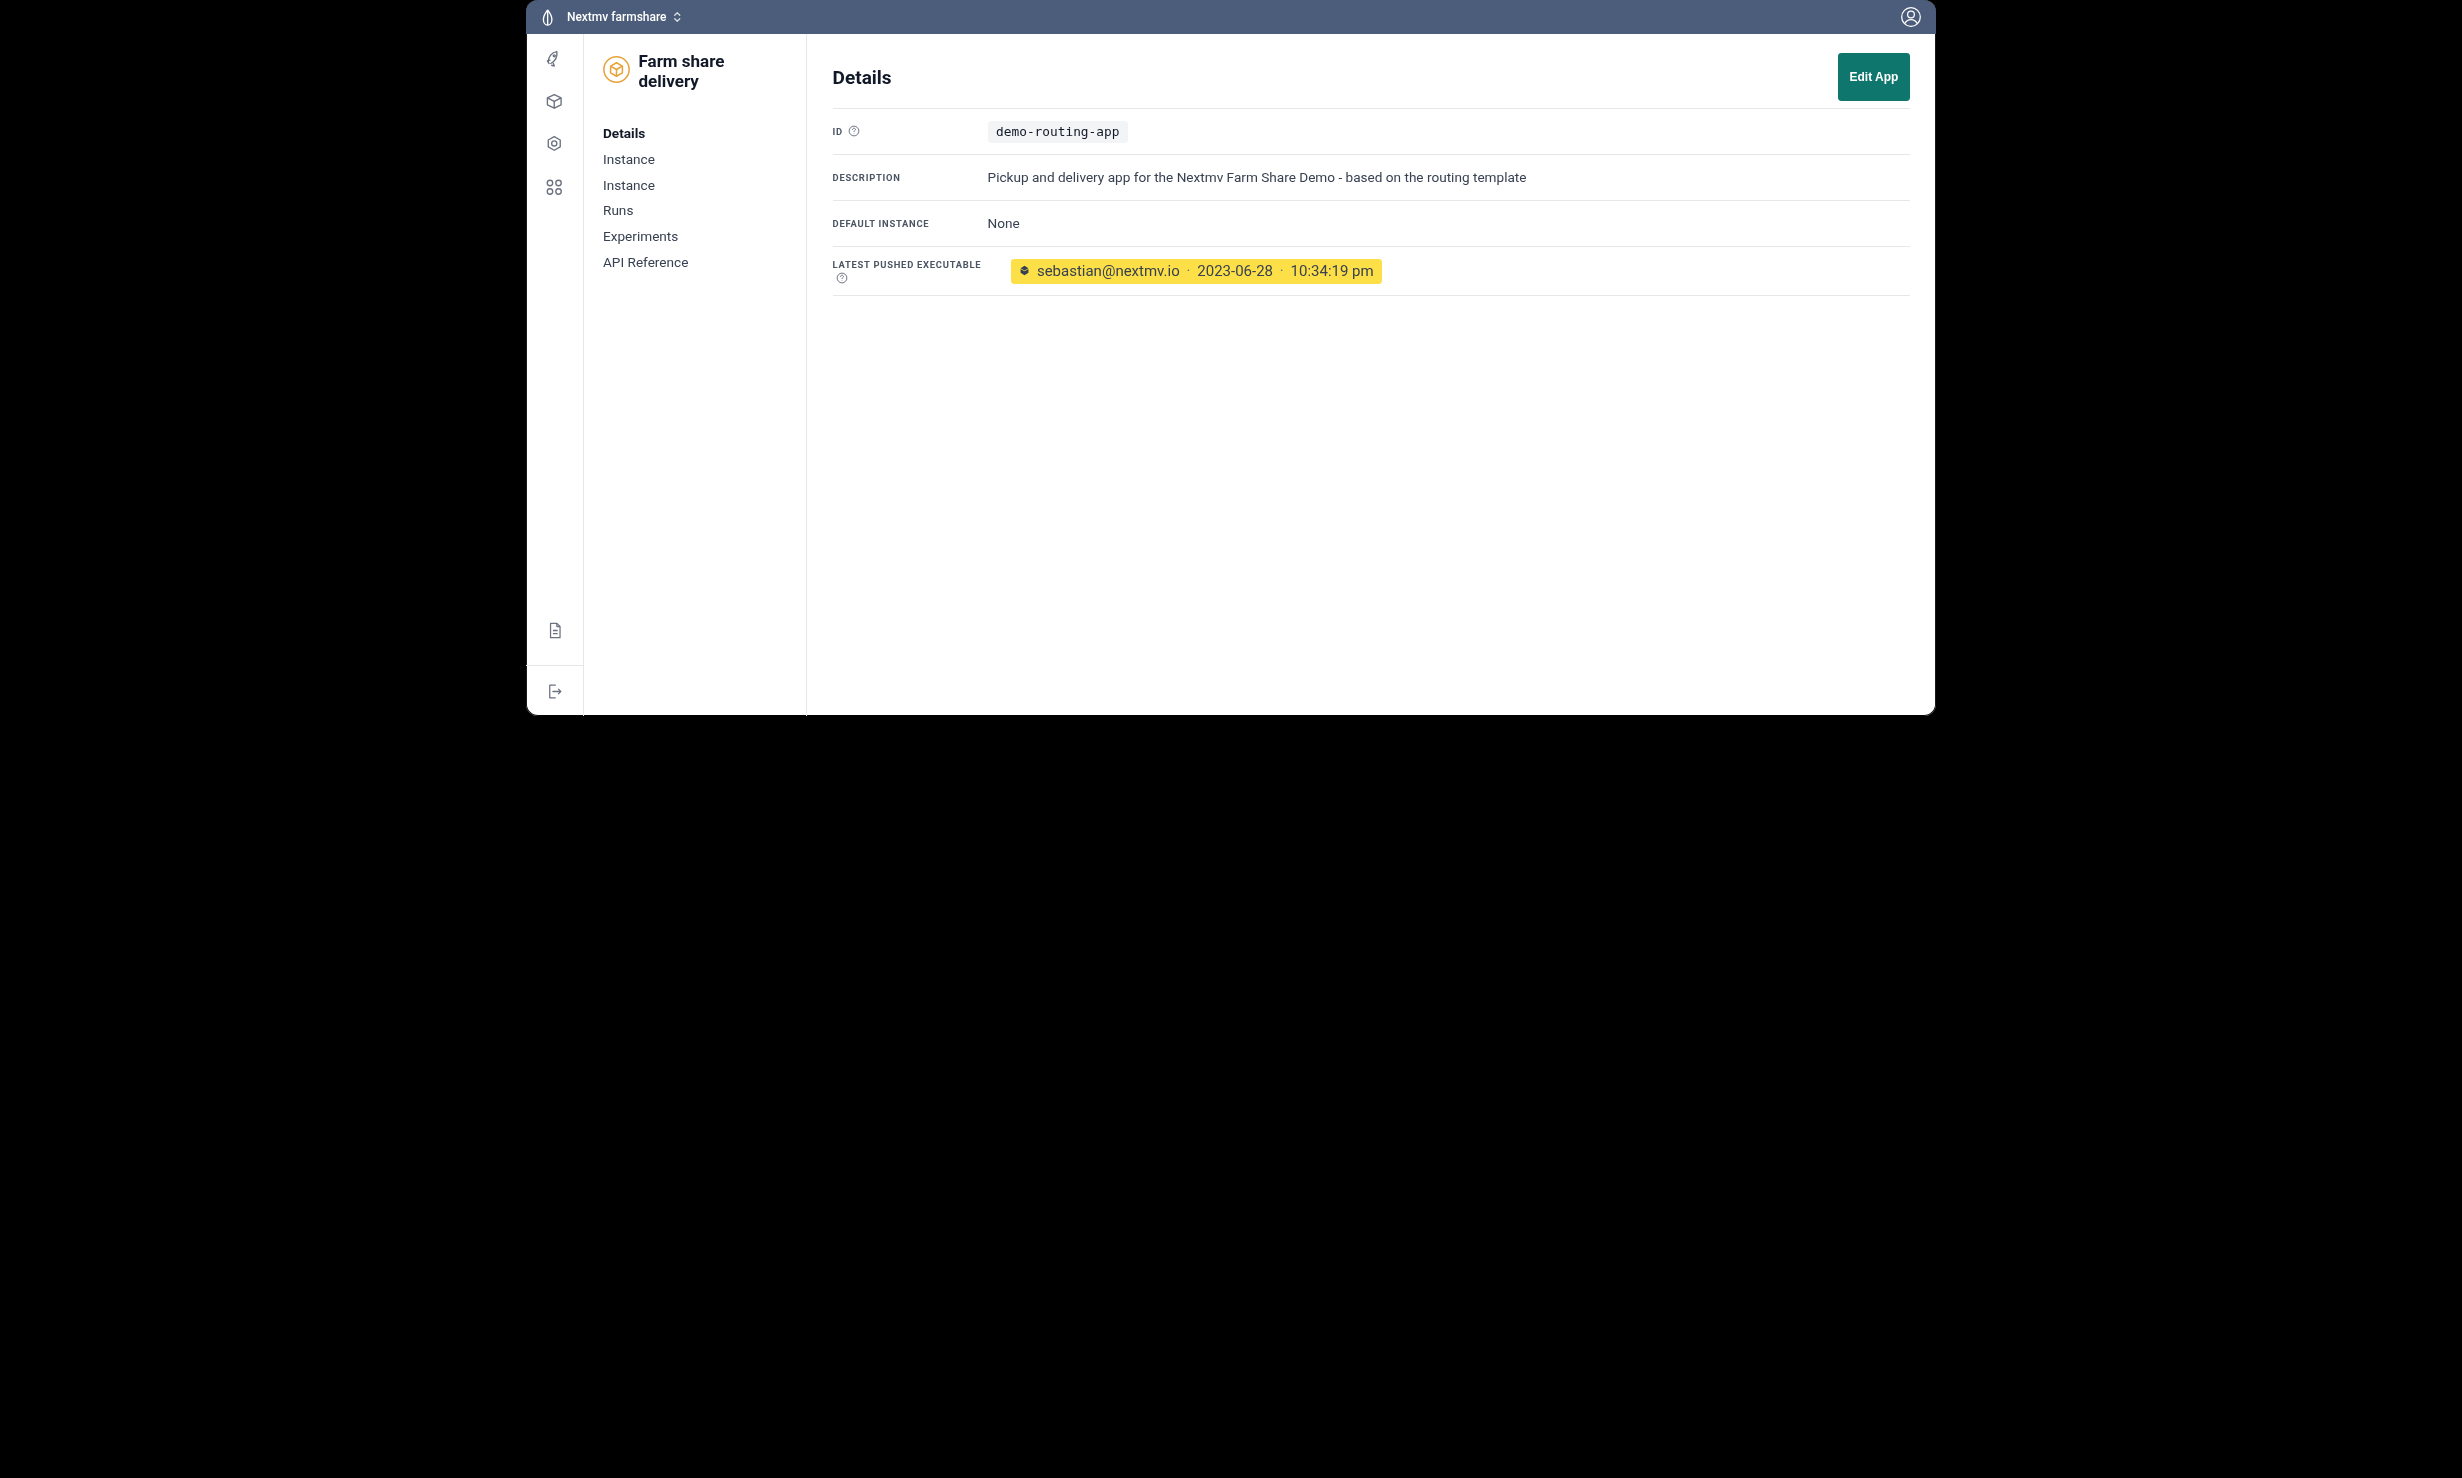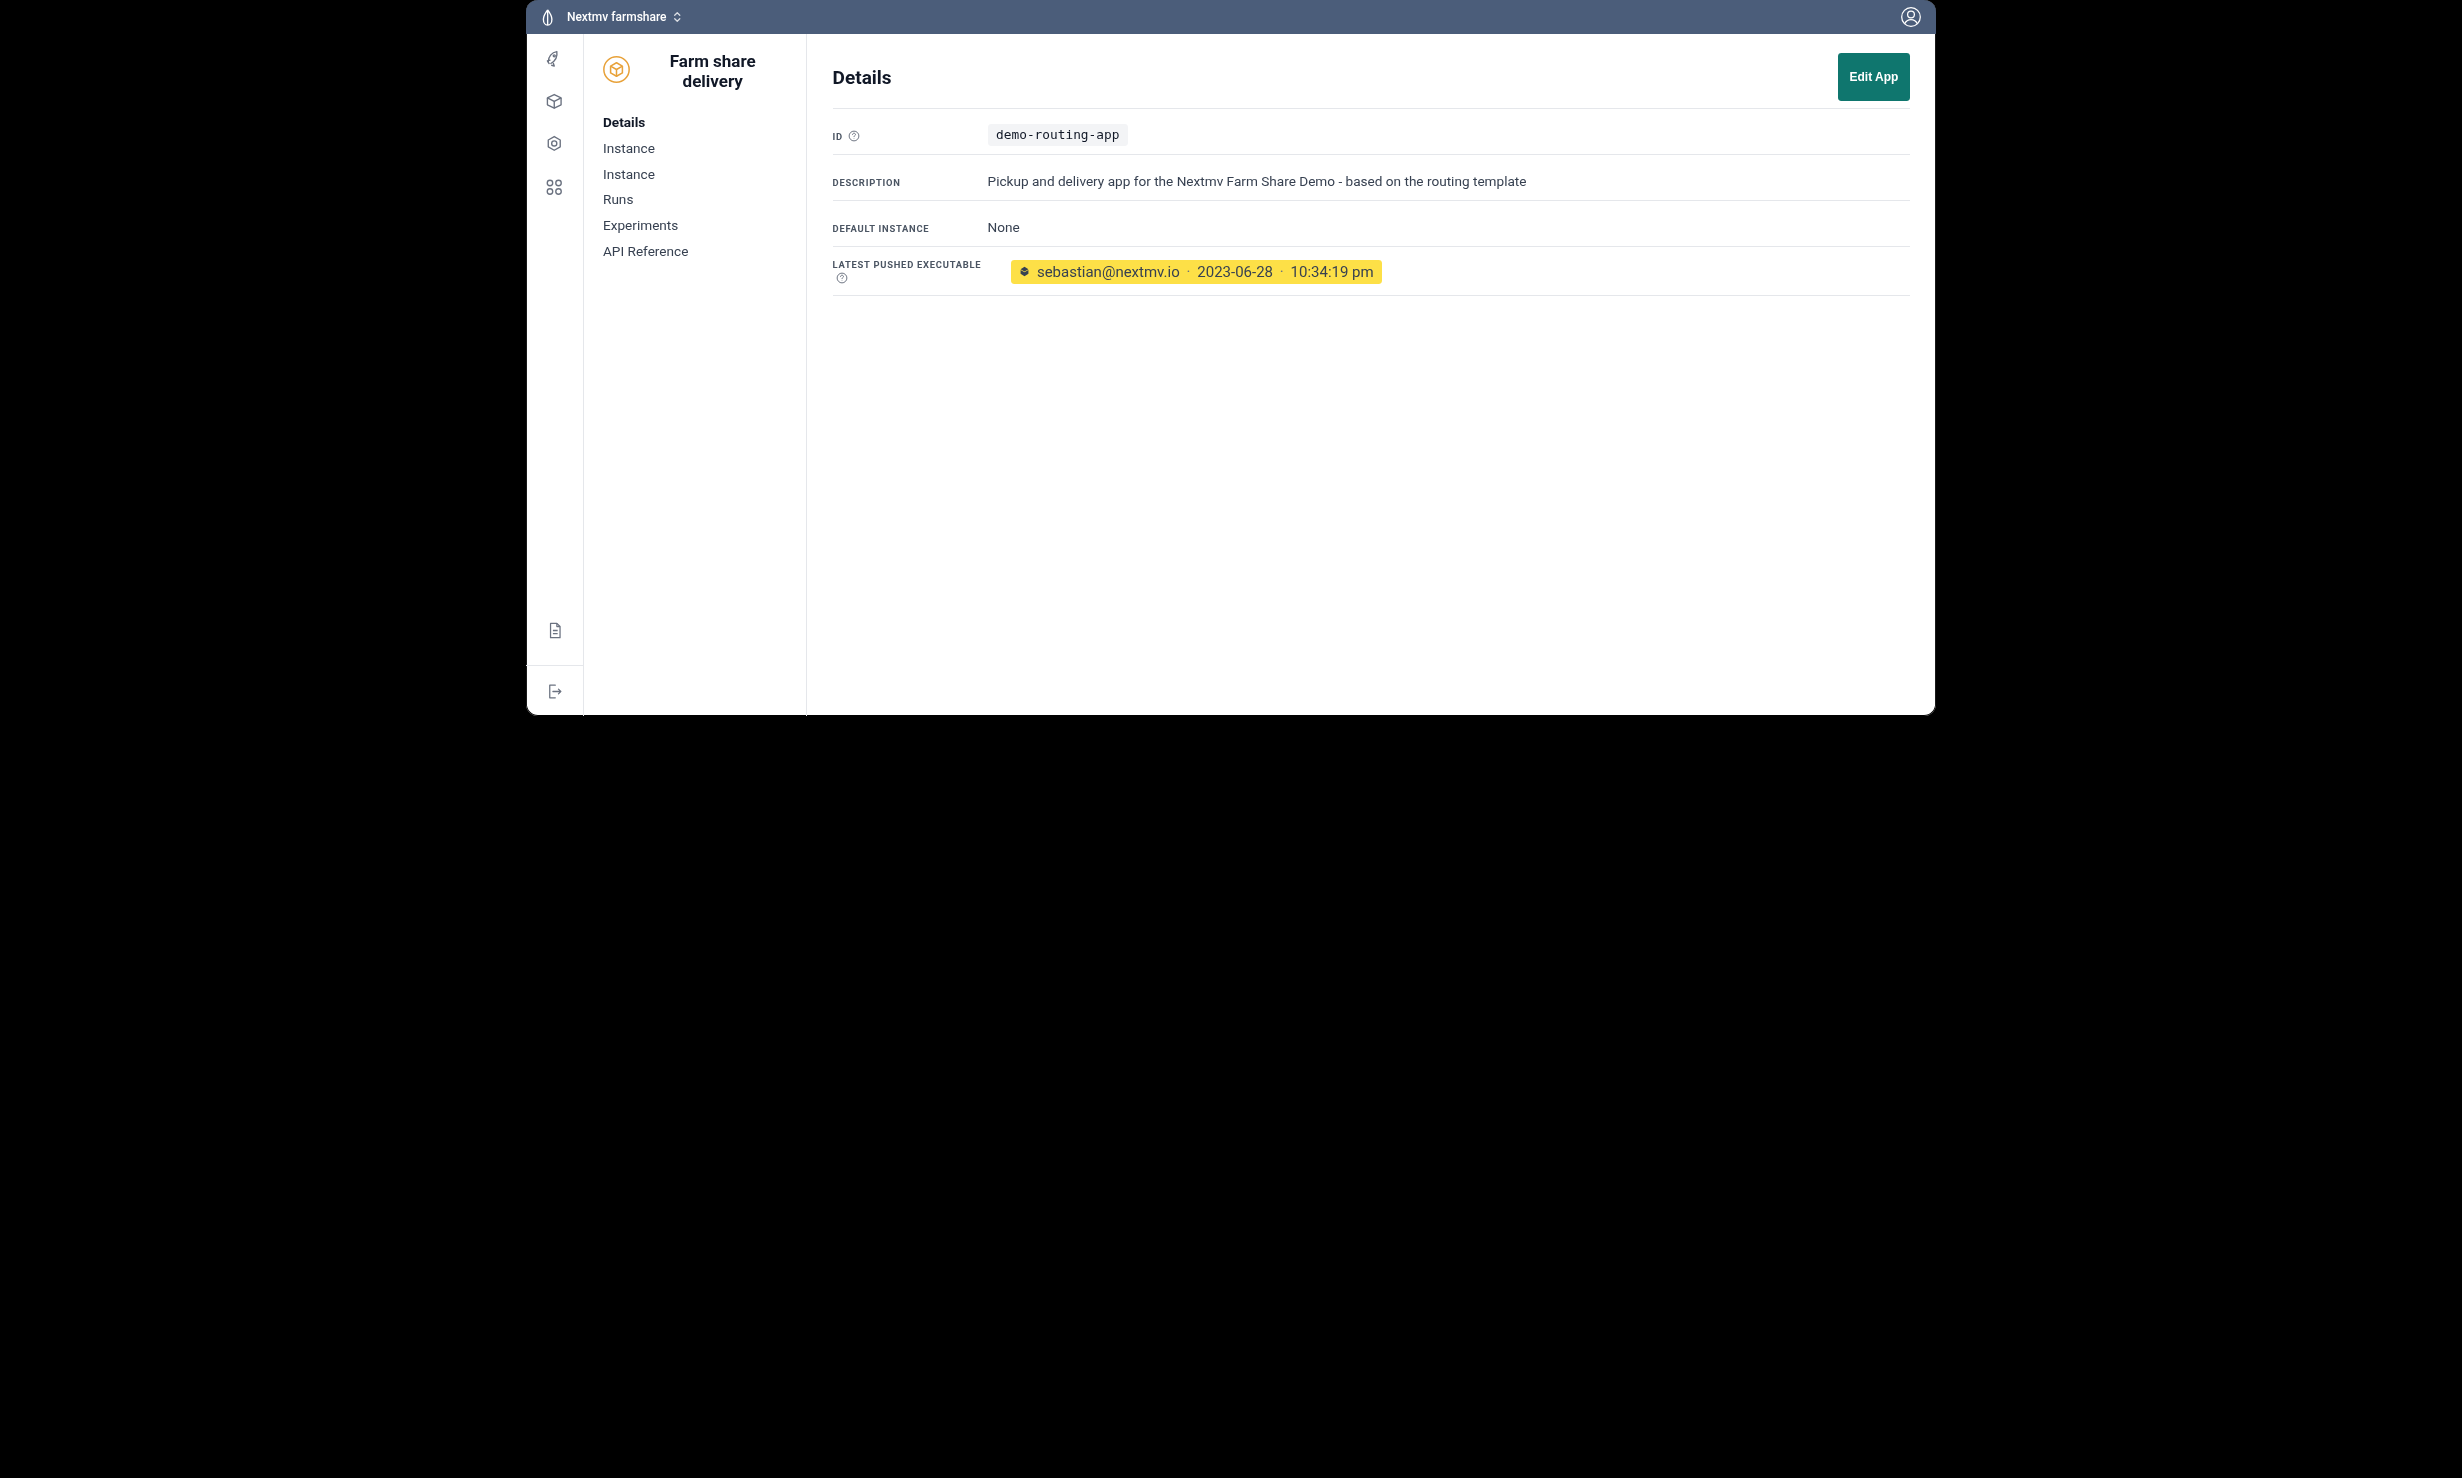--- a/index.html
+++ b/index.html
@@ -96,22 +96,21 @@
   .sidebar {
     width: 223px;
     border-right: 0.9px solid #e5e7eb;
     padding: 17px 19px;
     flex: 0 0 auto;
   }
   .app-header {
     display: flex;
     align-items: center;
     gap: 8.5px;
-    margin-bottom: 22px;
-    text-align: center;
+    margin-bottom: 33px;
   }
   .app-icon {
     color: #e8a23a;
     flex: 0 0 auto;
   }
   .app-title {
     font-size: 17px;
     font-weight: 700;
     color: #111827;
   }
@@ -152,21 +151,21 @@
     color: #fff;
     border: none;
     border-radius: 3.4px;
     padding: 17px 12px;
     font-size: 12px;
     font-weight: 600;
     cursor: pointer;
   }
   .detail-row {
     display: flex;
-    align-items: flex-end;
+    align-items: center;
     border-top: 0.9px solid #e5e7eb;
     padding: 11px 0;
     min-height: 46px;
   }
   .detail-row:last-child { }
   .detail-label {
     width: 155px;
     flex: 0 0 auto;
     font-size: 9.4px;
     font-weight: 700;

